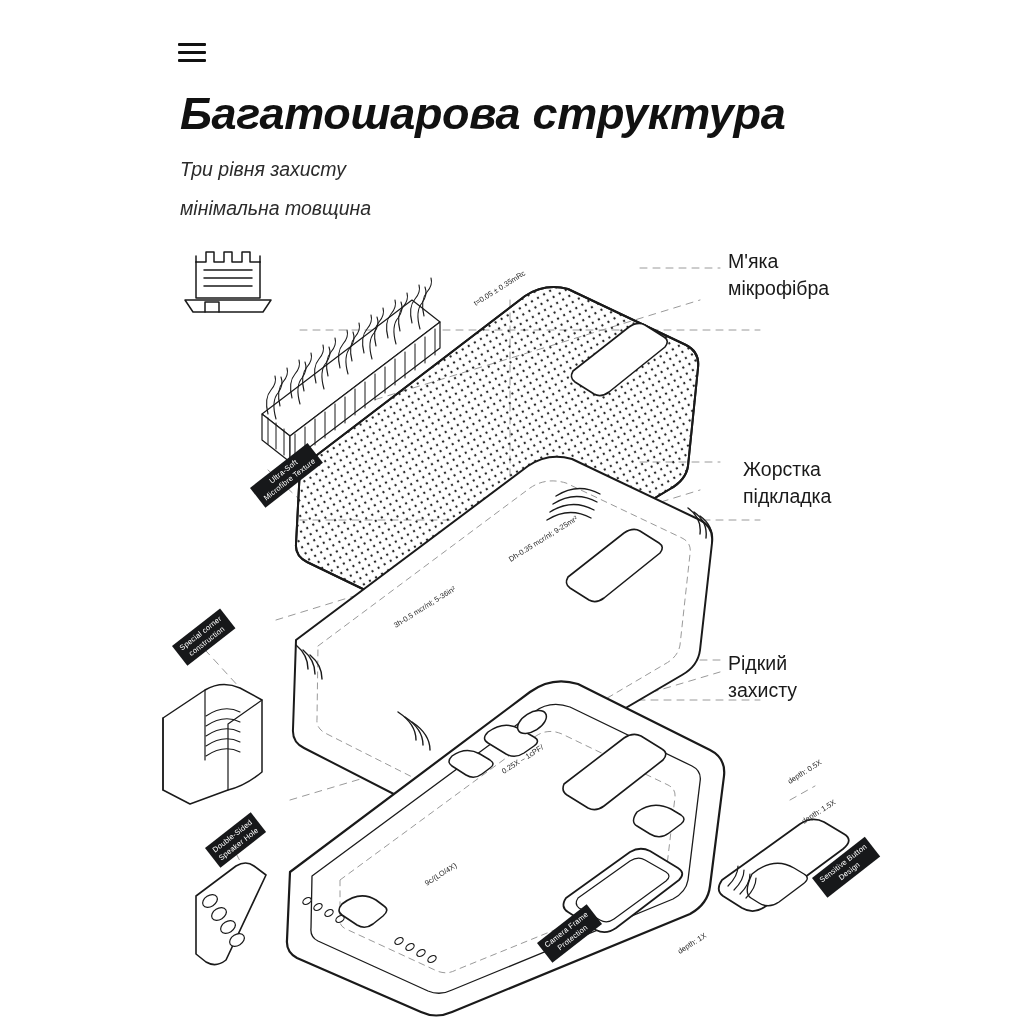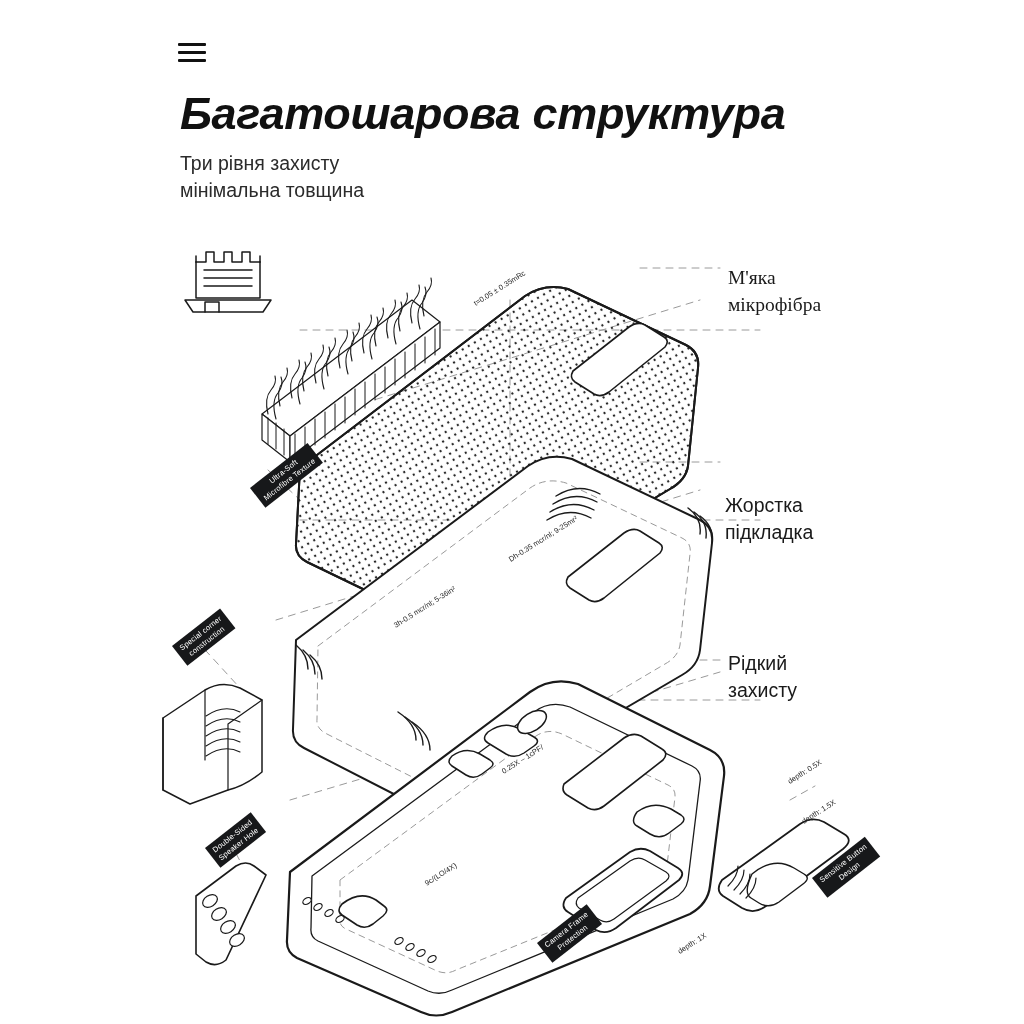--- a/index.html
+++ b/index.html
@@ -47,35 +47,36 @@
     letter-spacing: -0.3px;
     color: #111;
     white-space: nowrap;
   }
 
   .subtitle {
     position: absolute;
     left: 180px;
     top: 150px;
     font-size: 19.5px;
-    line-height: 27px;
+    line-height: 39px;
     color: #2b2b2b;
     white-space: pre-line;
+    font-style: italic;
   }
 
   
   .callout {
     position: absolute;
     font-size: 19.5px;
     line-height: 27px;
     color: #1a1a1a;
     white-space: pre-line;
   }
-  .callout-1 { left: 728px; top: 264px; font-family: Liberation Serif, serif; }
-  .callout-2 { left: 725px; top: 456px; margin-top: 36px; }
+  .callout-1 { left: 728px; top: 248px; }
+  .callout-2 { left: 743px; top: 456px; }
   .callout-3 { left: 728px; top: 650px; }
 
   
   .diagram {
     position: absolute;
     left: 0;
     top: 0;
     width: 1024px;
     height: 1024px;
     pointer-events: none;

